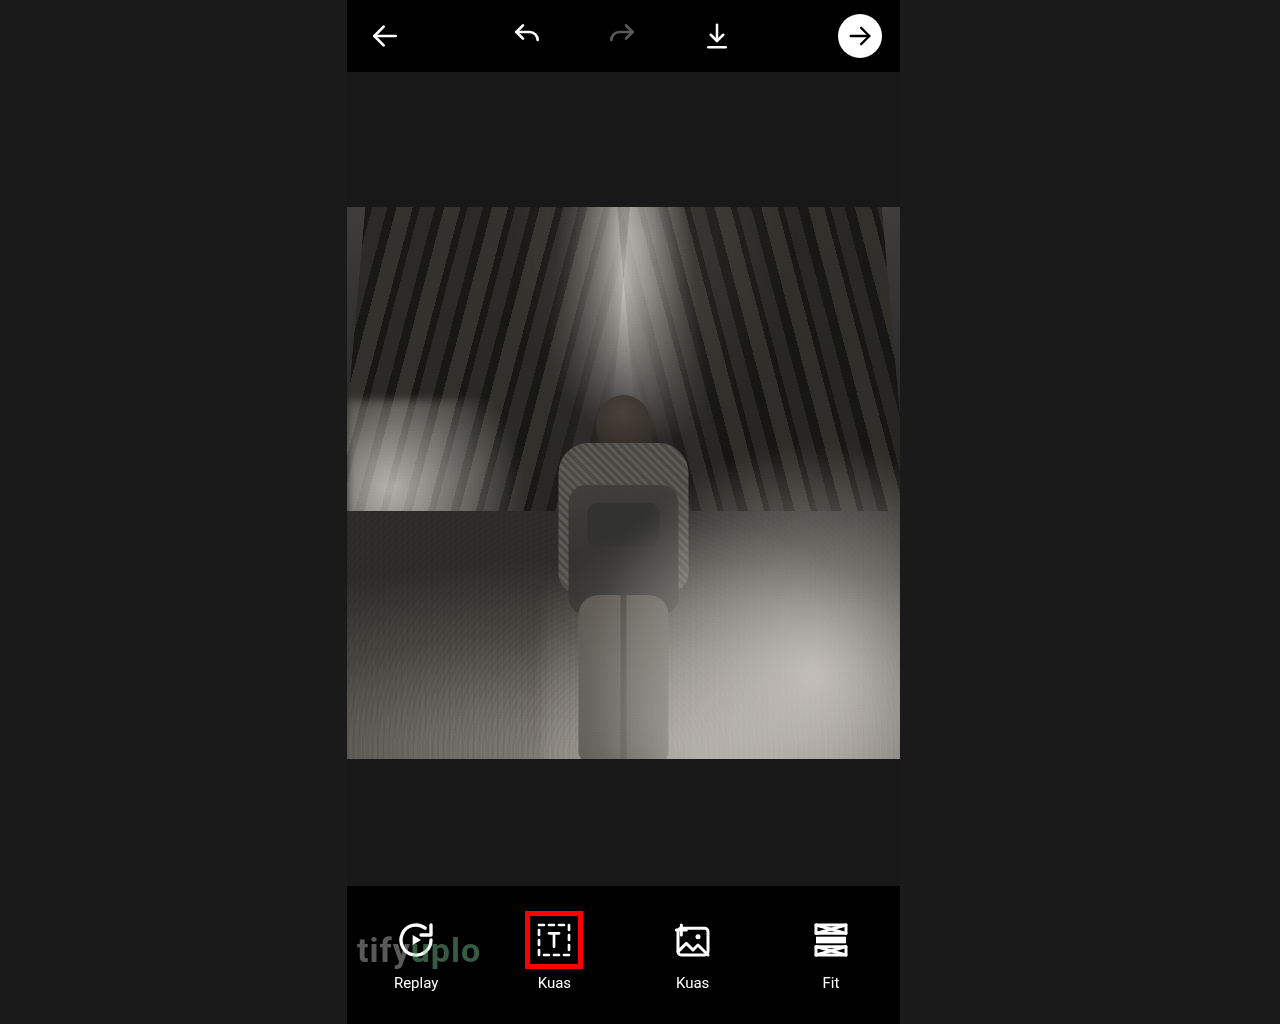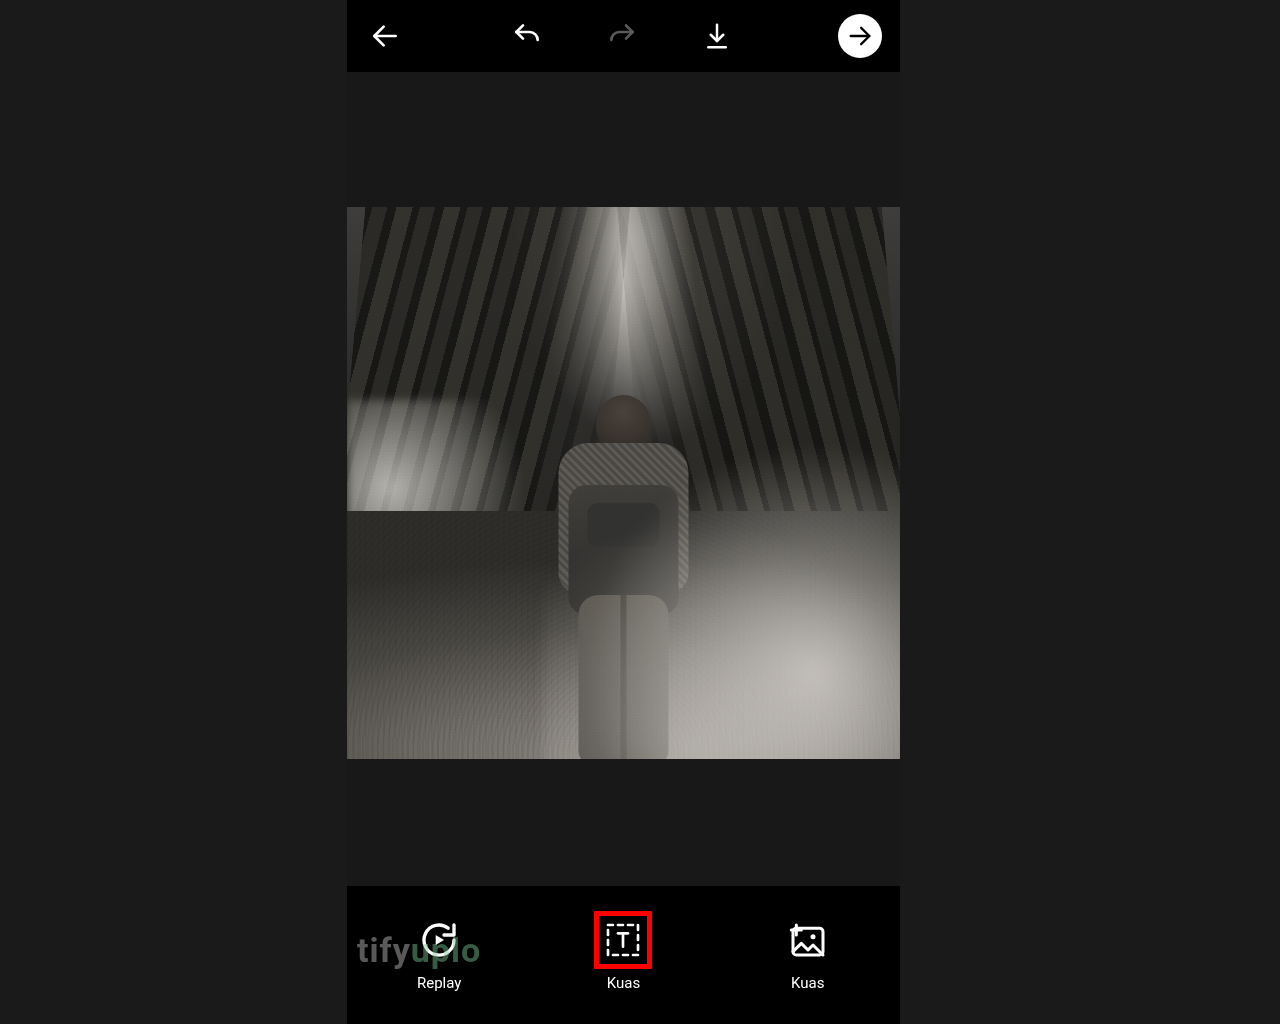--- a/index.html
+++ b/index.html
@@ -154,20 +154,34 @@
           <rect x="3" y="5" width="18" height="16" rx="2"></rect>
           <circle cx="15" cy="10" r="1.5" fill="#fff" stroke="none"></circle>
           <path d="M3 19l5-5 4 4 3-3 6 6"></path>
           <line x1="5" y1="3" x2="5" y2="9"></line>
             <line x1="2" y1="6" x2="8" y2="6"></line>
         </svg>
       </div>
       <span>Kuas</span>
     </div>
 
+    <div class="tool">
+      <div class="iconwrap">
+        <svg width="40" height="40" viewBox="0 0 24 24" fill="none" stroke="#fff" stroke-width="1.8" stroke-linecap="round" stroke-linejoin="round">
+          <rect x="3" y="3" width="18" height="5" fill="none"></rect>
+          <line x1="3" y1="3" x2="21" y2="8"></line>
+            <line x1="3" y1="8" x2="21" y2="3"></line>
+          <rect x="3" y="10" width="18" height="4" fill="#fff" stroke="none"></rect>
+          <rect x="3" y="16" width="18" height="5" fill="none"></rect>
+          <line x1="3" y1="16" x2="21" y2="21"></line>
+            <line x1="3" y1="21" x2="21" y2="16"></line>
+        </svg>
+      </div>
+      <span>Fit</span>
+    </div>
 
 
 
     <div class="watermark">
       <span class="a">tify</span><span class="b">uplo</span>
     </div>
   </div>
 
 </div>
 

